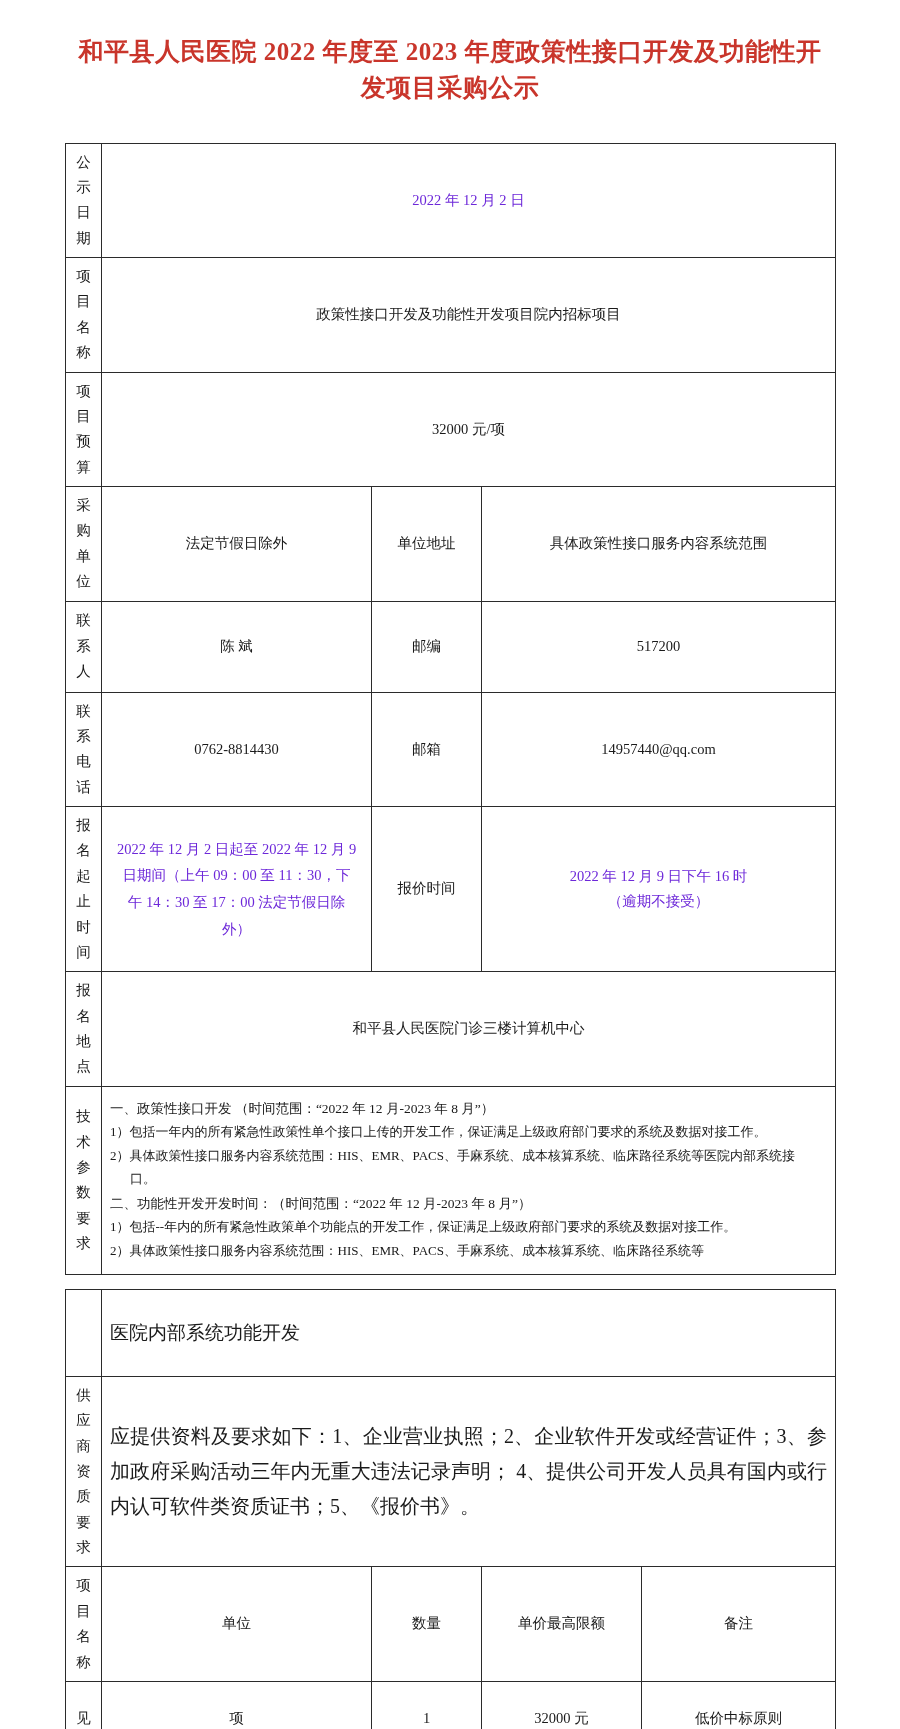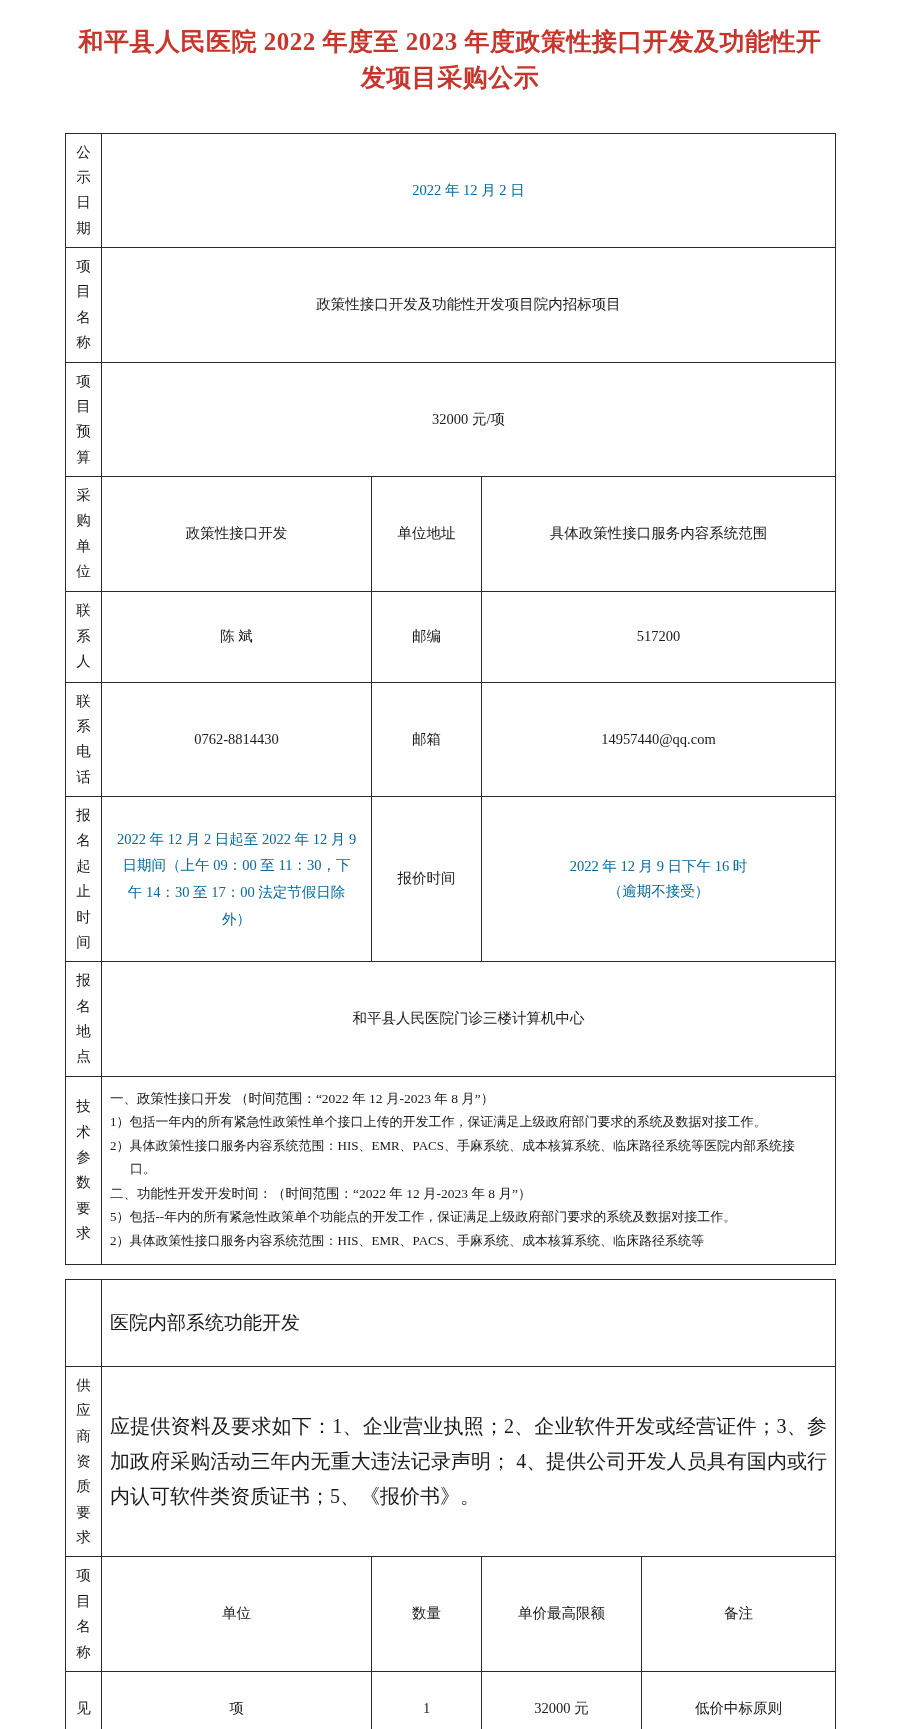--- a/index.html
+++ b/index.html
@@ -19,21 +19,21 @@
     box-sizing: border-box;
     padding: 0;
     position: relative;
   }
   .doc-title {
     color: #c9352b;
     font-weight: bold;
     font-size: 25px;
     line-height: 1.45;
     text-align: center;
-    padding: 24px 70px 0 70px;
+    padding: 34px 70px 0 70px;
     letter-spacing: 0.5px;
   }
   .table-wrap {
     padding: 0 65px;
     margin-top: 36px;
   }
   table.main {
     width: 770px;
     border-collapse: collapse;
     table-layout: fixed;
@@ -50,21 +50,21 @@
     text-align: center;
     letter-spacing: 0px;
     line-height: 1.62;
     font-size: 14.5px;
     padding: 6px 2px;
   }
   .vlabel span {
     display: block;
   }
   .center { text-align: center; }
-  .red { color: #0369a1; }
+  .red { color: #6d28d9; }
   .cell-tall-1 { height: 48px; }
   .big-block { height: 78px; }
   .tech-body {
     font-size: 13px;
     line-height: 1.72;
     text-align: left;
     padding: 4px 8px 4px 6px;
   }
   .tech-body p {
     margin: 0 16px 1px 0;
@@ -148,21 +148,21 @@
         </tr>
 
 
         <tr>
           <td class="vlabel big-block">
               <span>采</span>
               <span>购</span>
               <span>单</span>
               <span>位</span>
             </td>
-          <td class="center">政策性接口开发</td>
+          <td class="center">法定节假日除外</td>
           <td class="center">单位地址</td>
           <td class="center">具体政策性接口服务内容系统范围</td>
         </tr>
 
         <tr>
           <td class="vlabel big-block">
               <span>联</span>
               <span>系</span>
               <span>人</span>
             </td>
@@ -217,21 +217,21 @@
               <span>参</span>
               <span>数</span>
               <span>要</span>
               <span>求</span>
             </td>
           <td class="tech-body" colspan="3">
             <p class="tech-head">一、政策性接口开发 （时间范围：“2022 年 12 月-2023 年 8 月”）</p>
             <p class="ind">1）包括一年内的所有紧急性政策性单个接口上传的开发工作，保证满足上级政府部门要求的系统及数据对接工作。</p>
             <p class="ind">2）具体政策性接口服务内容系统范围：HIS、EMR、PACS、手麻系统、成本核算系统、临床路径系统等医院内部系统接口。</p>
             <p class="tech-head">二、功能性开发开发时间：（时间范围：“2022 年 12 月-2023 年 8 月”）</p>
-            <p class="ind2">5）包括--年内的所有紧急性政策单个功能点的开发工作，保证满足上级政府部门要求的系统及数据对接工作。</p>
+            <p class="ind2">1）包括--年内的所有紧急性政策单个功能点的开发工作，保证满足上级政府部门要求的系统及数据对接工作。</p>
             <p class="ind2">2）具体政策性接口服务内容系统范围：HIS、EMR、PACS、手麻系统、成本核算系统、临床路径系统等</p>
           </td>
         </tr>
 
       </tbody>
     </table>
   </div>
 
   <div class="gap"></div>
 

